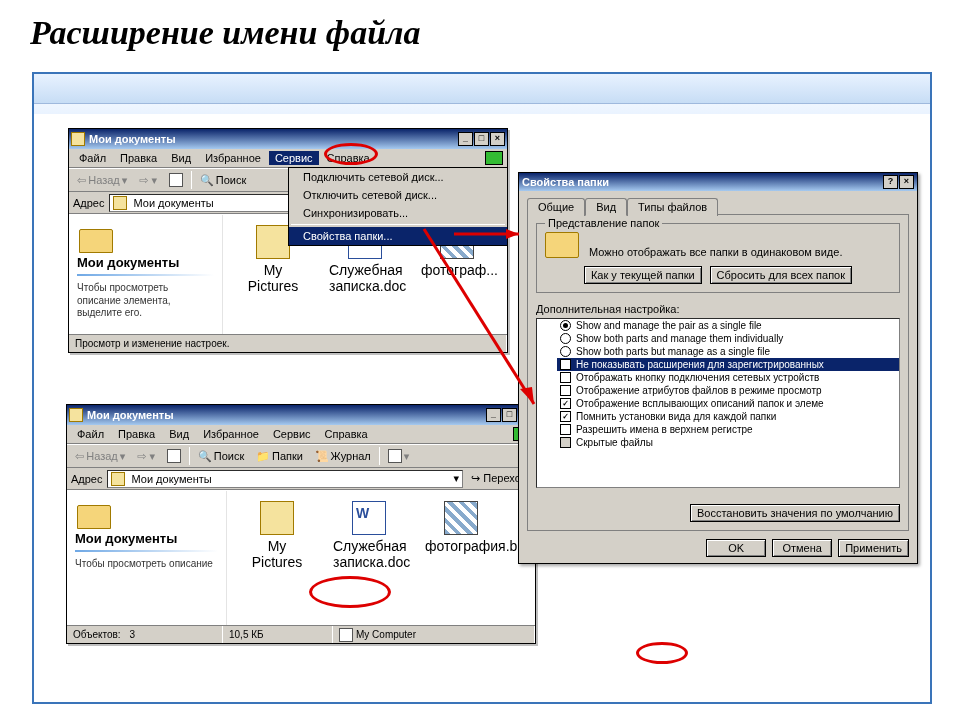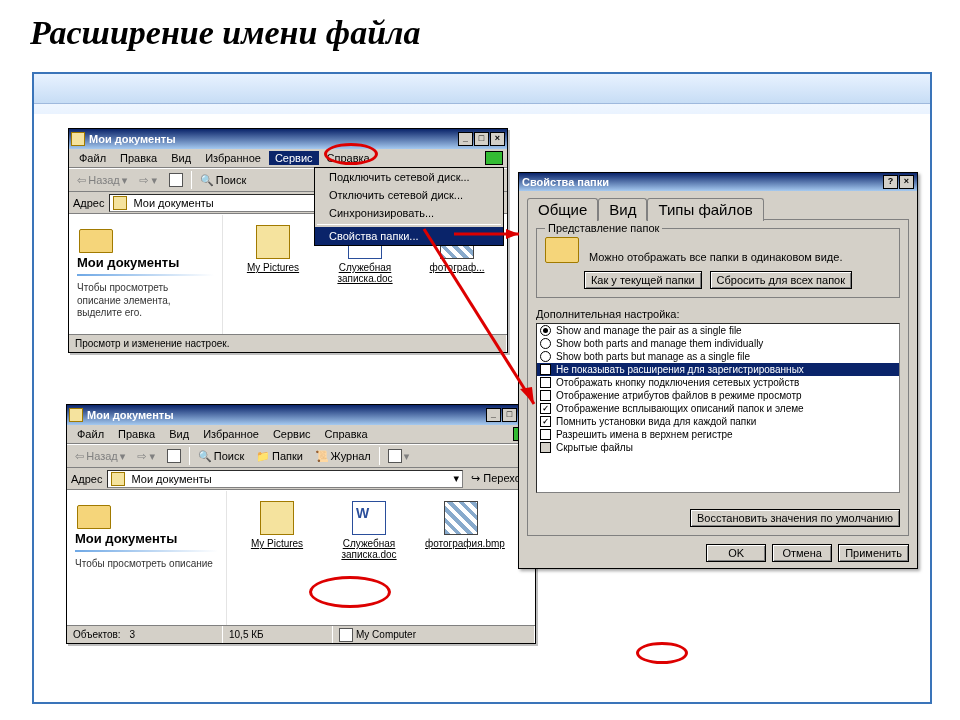--- a/index.html
+++ b/index.html
@@ -25,45 +25,45 @@
   .addr-field { flex: 1; height: 18px; background: #fff; border: 1px inset #808080; display: flex; align-items: center; padding: 0 3px; gap: 3px; }
   .addr-go { padding: 1px 4px; }
   .content-pane { display: flex; height: 120px; background: #fff; border-top: 1px solid #fff; }
   .webpanel { width: 160px; padding: 6px 8px; font-size: 11px; border-right: 1px solid #e4e4e4; }
   .wp-ico { width: 40px; height: 32px; background: linear-gradient(#fff,#fff); position: relative; }
   .wp-folder { width: 34px; height: 24px; background: #f5d57a; border: 1px solid #a17a00; border-radius: 2px 2px 0 0; position: absolute; bottom: 0; left: 2px; }
   .wp-title { font-weight: bold; font-size: 13px; margin-top: 2px; }
   .wp-hr { height: 2px; background: linear-gradient(90deg,#6fa8e5,#fff); margin: 4px 0 6px 0; }
   .wp-text { font-size: 10px; color: #333; line-height: 1.25; }
   .fileview { flex: 1; display: flex; gap: 20px; padding: 10px 14px; }
-  .file { width: 72px; text-align: center; font-size: 10px; text-decoration: underline; }
+  .file { width: 72px; text-align: center; font-size: 14px; }
   .file .fico { width: 34px; height: 34px; margin: 0 auto 3px auto; background: #f5e39e; border: 1px solid #a17a00; }
   .fico.doc { background: #fff; border: 1px solid #2a4e9b; position: relative; }
   .fico.doc::after { content:"W"; position:absolute; left:3px; top:3px; font-weight:bold; color:#2a4e9b; font-size:14px; }
   .fico.img { background: repeating-linear-gradient(45deg,#8ac,#8ac 4px,#fff 4px,#fff 8px); border:1px solid #444; }
   .statusbar { height: 18px; border-top: 1px solid #808080; display: flex; font-size: 10px; }
   .status-cell { padding: 1px 6px; border-right: 1px inset #fff; display:flex; align-items:center; gap:3px; }
   .dropdown { position: absolute; background: #d4d0c8; border: 1px solid #000; font-size: 11px; }
   .dd-item { padding: 3px 22px 3px 14px; white-space: nowrap; }
   .dd-item.sel { background: #0a246a; color: #fff; }
   .dd-sep { height: 1px; background: #808080; border-bottom: 1px solid #fff; margin: 2px 2px; }
   .dialog { position: absolute; background: #d4d0c8; border: 1px solid #000; font-size: 11px; box-shadow: 2px 2px 3px rgba(0,0,0,.35); }
   .dlg-title { height: 18px; background: linear-gradient(#0a246a,#a6caf0); color: #fff; display: flex; align-items: center; padding: 0 3px; font-weight: bold; }
   .dlg-body { padding: 6px 8px; }
   .tabs { display: flex; gap: 0; margin-bottom: -1px; }
-  .tab { border: 1px solid #808080; border-bottom: none; background: #d4d0c8; padding: 2px 10px; font-size: 15px; border-radius: 3px 3px 0 0; position: relative; top: 1px; }
+  .tab { border: 1px solid #808080; border-bottom: none; background: #d4d0c8; padding: 2px 10px; font-size: 11px; border-radius: 3px 3px 0 0; position: relative; top: 1px; }
   .tab.active { background: #d4d0c8; border-bottom: 1px solid #d4d0c8; z-index: 2; }
   .tab-page { border: 1px solid #808080; padding: 8px; background: #d4d0c8; }
   .group { border: 1px solid #808080; padding: 8px; position: relative; margin-bottom: 10px; }
   .group-title { position: absolute; top: -7px; left: 8px; background: #d4d0c8; padding: 0 3px; font-size: 11px; }
   .group-row { display: flex; align-items: flex-end; gap: 10px; }
   .folder-big { width: 34px; height: 26px; background: #f5d57a; border: 1px solid #a17a00; border-radius: 2px; }
   .btn { background: #d4d0c8; border: 1px solid #000; box-shadow: inset 1px 1px 0 #fff, inset -1px -1px 0 #808080; padding: 2px 6px; font-size: 11px; white-space: nowrap; }
   .list { background: #fff; border: 1px inset #808080; height: 170px; overflow: hidden; font-size: 10px; }
-  .li { display: flex; align-items: center; gap: 5px; padding: 1px 3px; white-space: nowrap; }
+  .li { display: flex; align-items: center; gap: 5px; padding: 1px 3px; white-space: nowrap; margin-left: 20px; }
   .li.sel { background: #0a246a; color: #fff; }
   .radio,.check { width: 11px; height: 11px; border: 1px solid #000; background: #fff; flex-shrink: 0; display:inline-flex; align-items:center; justify-content:center; font-size:8px; }
   .radio { border-radius: 50%; }
   .radio.on::after { content:""; width:5px; height:5px; background:#000; border-radius:50%; }
   .check.on::after { content:"✓"; font-weight:bold; }
   .check.gray { background:#d4d0c8; }
   .dlg-btns { display: flex; gap: 6px; justify-content: flex-end; margin-top: 8px; }
   .red-ellipse { position:absolute; border:3px solid #d00; border-radius:50%; pointer-events:none; }
   svg.arrow { position:absolute; pointer-events:none; overflow:visible; }
 </style>
@@ -132,21 +132,21 @@
             <div class="fico img"></div>
             <div>фотограф...</div>
           </div>
       </div>
     </div>
     <div class="statusbar">
       <div class="status-cell" style="flex:1">Просмотр и изменение настроек.</div>
     </div>
   </div>
 
-  <div class="dropdown" style="left:280px; top:93px; width:190px;">
+  <div class="dropdown" style="left:254px; top:93px; width:220px;">
     <div class="dd-item">Подключить сетевой диск...</div>
     <div class="dd-item">Отключить сетевой диск...</div>
     <div class="dd-item">Синхронизировать...</div>
     <div class="dd-sep"></div>
     <div class="dd-item sel">Свойства папки...</div>
   </div>
 
   <div class="win" style="left:32px; top:330px; width:470px;">
     <div class="titlebar">
       <span class="title-ico"></span>

